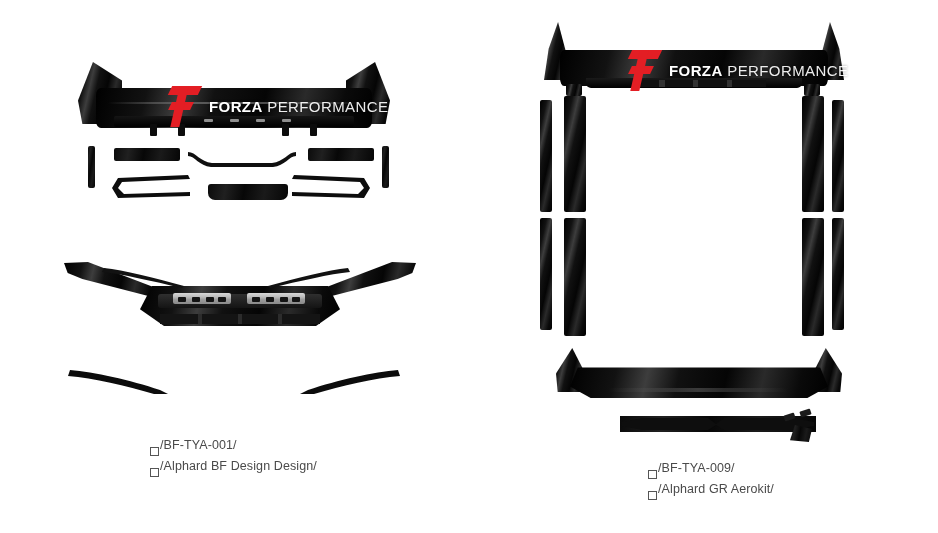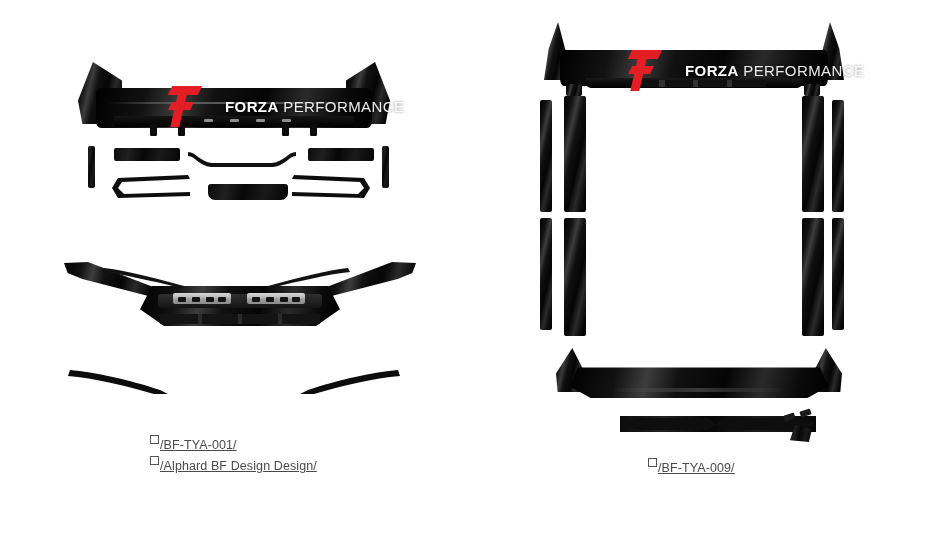--- a/index.html
+++ b/index.html
@@ -7,21 +7,21 @@
   body {
     width:938px; height:533px; position:relative; overflow:hidden;
     font-family:"Liberation Sans", sans-serif; color:#3a3a3a;
   }
   .stage { position:absolute; inset:0; }
 
   
   .label-block { position:absolute; font-size:12.5px; line-height:21px; color:#4a4a4a; letter-spacing:.1px; white-space:nowrap; }
   #label-left  { left:150px; top:435px; }
   #label-right { left:648px; top:458px; }
-  .label-line { display:flex; align-items:flex-start;text-decoration:underline; }
+  .label-line { display:flex; align-items:flex-end; }
   .cbox { display:inline-block; width:9px; height:9px; border:1px solid #555; margin-right:1px; flex:none; }
 
   
   .part { position:absolute; }
   .gloss { background:
       linear-gradient(103deg, #000 0%, #121212 18%, #3d3d3d 30%, #111 42%, #050505 60%, #2a2a2a 74%, #0a0a0a 88%, #000 100%);
   }
   .matte { background:
       linear-gradient(100deg, #0b0b0b 0%, #202020 22%, #070707 45%, #1a1a1a 70%, #060606 100%);
   }
@@ -100,21 +100,21 @@
     clip-path:polygon(3% 10%,97% 10%,100% 66%,92% 100%,8% 100%,0 66%);
   }
   #front-lip-r .tip-l, #front-lip-r .tip-r { position:absolute; top:0; width:28px; height:44px; }
   #front-lip-r .tip-l { left:4px;  clip-path:polygon(58% 0,100% 52%,100% 100%,6% 100%,0 58%); }
   #front-lip-r .tip-r { right:4px; clip-path:polygon(42% 0,0 52%,0 100%,94% 100%,100% 58%); }
   .undertray { width:196px; height:16px; }
   .clip { width:11px; height:6px; background:#1b1b1b; border-radius:1px; }
   .wedge { width:22px; height:17px; clip-path:polygon(22% 0,100% 24%,86% 100%,0 90%); }
 
   
-  .watermark { position:absolute; display:flex; align-items:center; pointer-events:none;gap:16px; }
+  .watermark { position:absolute; display:flex; align-items:center; pointer-events:none; }
   .wm-logo { position:relative; width:34px; height:44px; margin-right:7px; flex:none; }
   .wm-logo .bar { position:absolute; background:#e31e24; }
   .wm-logo .b1 { left:2px;  top:2px;  width:30px; height:9px;  transform:skewX(-26deg); }
   .wm-logo .b2 { left:2px;  top:18px; width:22px; height:8px;  transform:skewX(-26deg); }
   .wm-logo .b3 { left:7px;  top:2px;  width:9px;  height:41px; transform:skewX(-13deg); }
   .wm-text { font-size:15px; letter-spacing:.4px; color:#ffffff; text-shadow:0 0 3px rgba(0,0,0,.55); white-space:nowrap; }
   .wm-text b { font-weight:700; }
   .wm-text span { font-weight:400; opacity:.92; }
   #watermark-left  { left:168px; top:84px; }
   #watermark-right { left:628px; top:48px; }
@@ -282,16 +282,20 @@
         <b>FORZA</b>
         <span>PERFORMANCE</span>
       </div>
     </div>
 
     <div class="label-block" id="label-right">
       <div class="label-line">
         <span class="cbox"></span>
         <span>/BF-TYA-009/</span>
       </div>
+      <div class="label-line">
+        <span class="cbox"></span>
+        <span>/Alphard GR Aerokit/</span>
+      </div>
     </div>
   </div>
 
 </div>
 
 </body></html>

